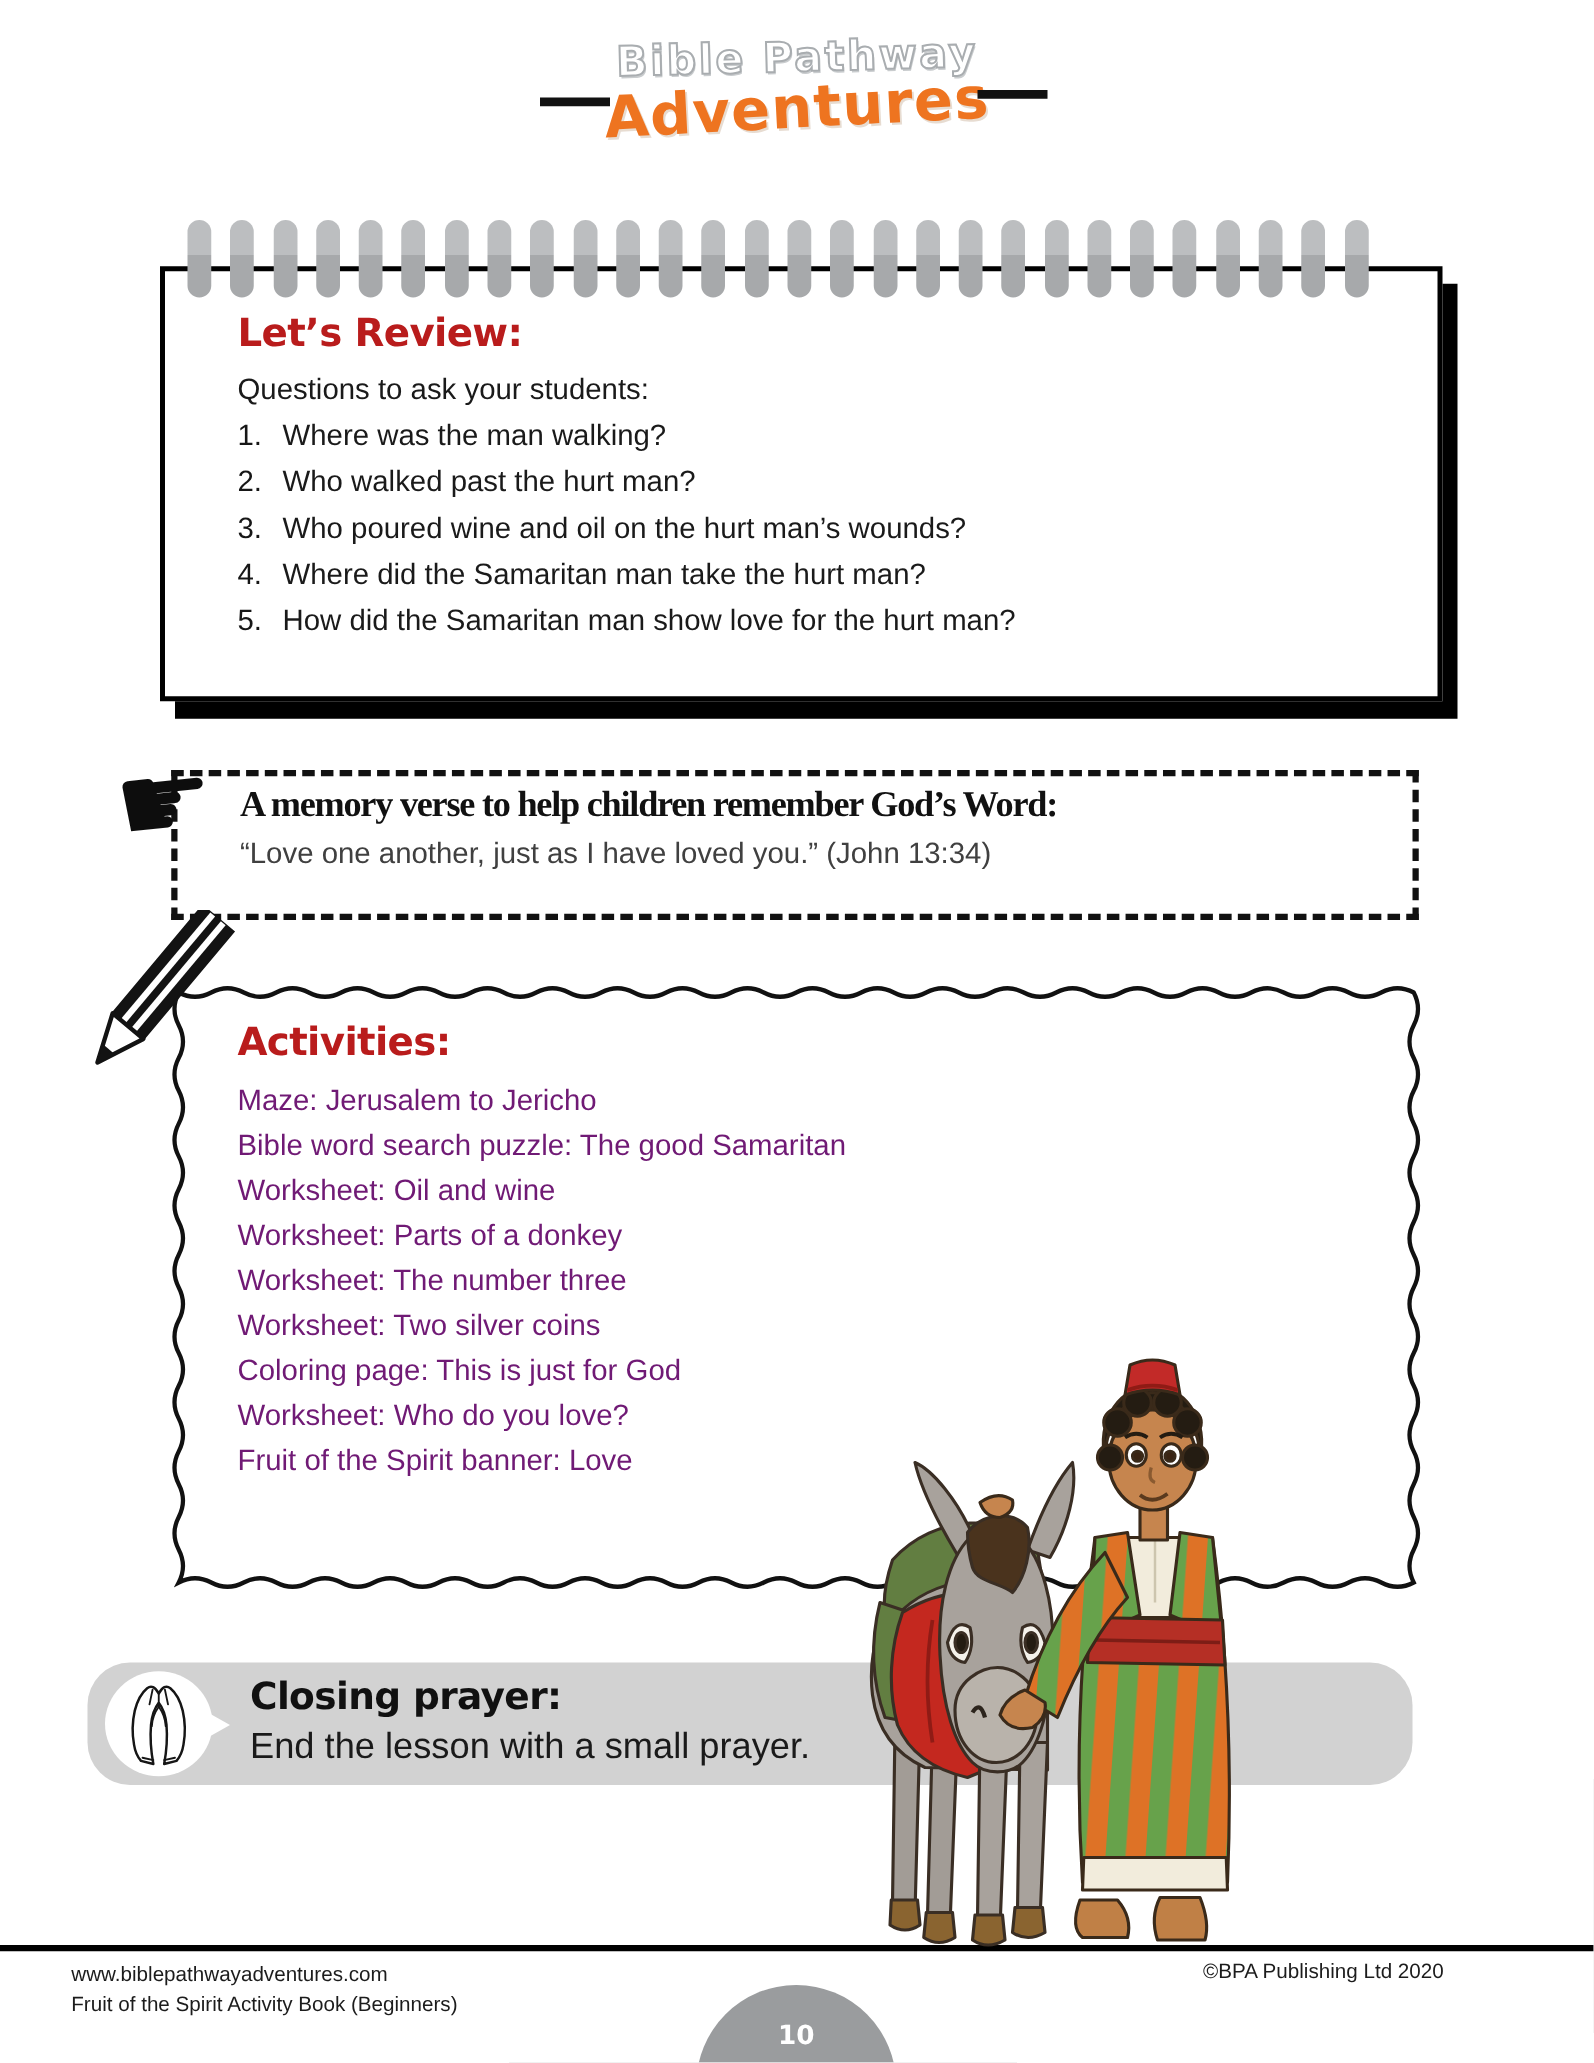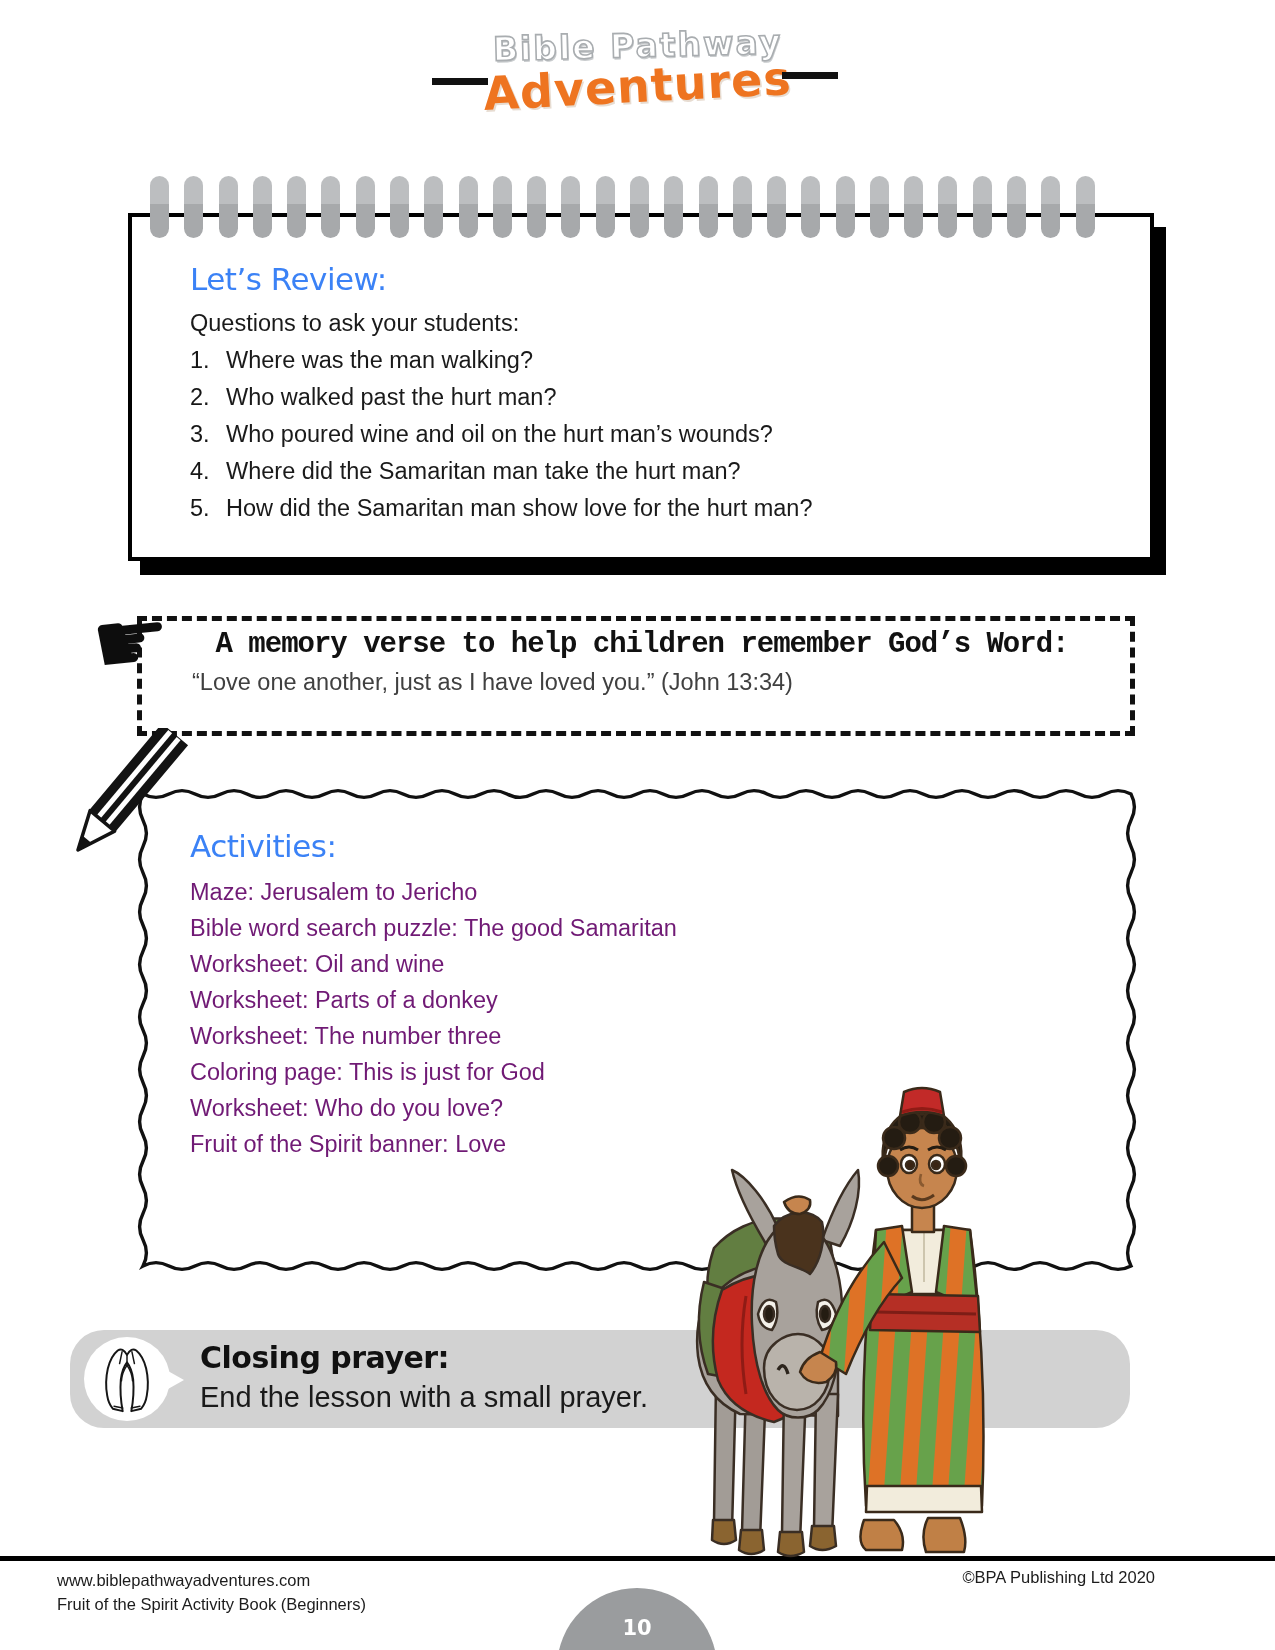--- a/index.html
+++ b/index.html
@@ -15,33 +15,33 @@
       color:#ee7420;transform:rotate(-3deg);margin-top:-6px;text-shadow:1.5px 2px 0 rgba(120,60,0,.18);}
   .logo-dash{height:7px;background:#111;top:78px;width:56px;z-index:3;}
 
   
   .review-box{left:128px;top:213px;width:1018px;height:340px;background:#fff;border:4px solid #000;
       box-shadow:12px 14px 0 #000;z-index:1;}
   .spiral{left:150px;top:176px;width:945px;height:62px;display:flex;justify-content:space-between;z-index:2;}
   .pill{width:19px;height:62px;border-radius:10px;
       background:linear-gradient(180deg,#bcbec0 0 45%,#a7a9ab 45% 100%);}
   .review-content{left:190px;top:245px;width:900px;z-index:2;}
-  h2.box-title{margin:16px 0 8px 0;font-family:"DejaVu Sans",sans-serif;font-weight:400;font-size:31px;
-      letter-spacing:-.5px;color:#3b82f6;}
+  h2.box-title{margin:4px 0 8px 0;font-family:"DejaVu Sans",sans-serif;font-weight:700;font-size:31px;
+      letter-spacing:-.5px;color:#b91c1c;}
   .body-text{font-size:23.5px;line-height:37px;color:#1a1a1a;}
   .qlist{display:grid;grid-template-columns:36px 1fr;column-gap:0;}
   .qnum{font-size:23.5px;line-height:37px;}
 
   
   .memory-box{left:137px;top:616px;width:988px;height:110px;border:5px dashed #111;background:#fff;z-index:1;}
   .manicule{left:92px;top:598px;font-family:"DejaVu Sans",sans-serif;font-size:88px;line-height:88px;
       color:#0d0d0d;z-index:2;transform:rotate(-6deg);}
   .memory-content{left:192px;top:628px;width:900px;z-index:2;}
-  .memory-title{font-family:Liberation Mono, monospace;font-weight:800;font-size:29px;letter-spacing:-1px;
-      color:#111;margin:0 0 8px 0;text-align:center;}
+  .memory-title{font-family:Liberation Serif, serif;font-weight:800;font-size:29px;letter-spacing:-1px;
+      color:#111;margin:0 0 8px 0;}
   .memory-verse{font-size:23.5px;color:#404040;}
 
   
   .activities-box{left:137px;top:788px;width:1000px;height:484px;z-index:1;}
   .activities-box svg{position:absolute;left:0;top:0;overflow:visible;}
   .activities-content{left:190px;top:812px;width:820px;z-index:2;}
   .alist{font-size:23.5px;line-height:36px;color:#701a75;margin-top:10px;}
   .pencil{left:50px;top:728px;z-index:2;}
 
   
@@ -161,20 +161,21 @@
         <div>Maze: Jerusalem to Jericho</div>
 
         <div>Bible word search puzzle: The good Samaritan</div>
 
         <div>Worksheet: Oil and wine</div>
 
         <div>Worksheet: Parts of a donkey</div>
 
         <div>Worksheet: The number three</div>
 
+        <div>Worksheet: Two silver coins</div>
 
         <div>Coloring page: This is just for God</div>
 
         <div>Worksheet: Who do you love?</div>
 
         <div>Fruit of the Spirit banner: Love</div>
       </div>
   </div>
 
   <div class="abs closing-bar"></div>

